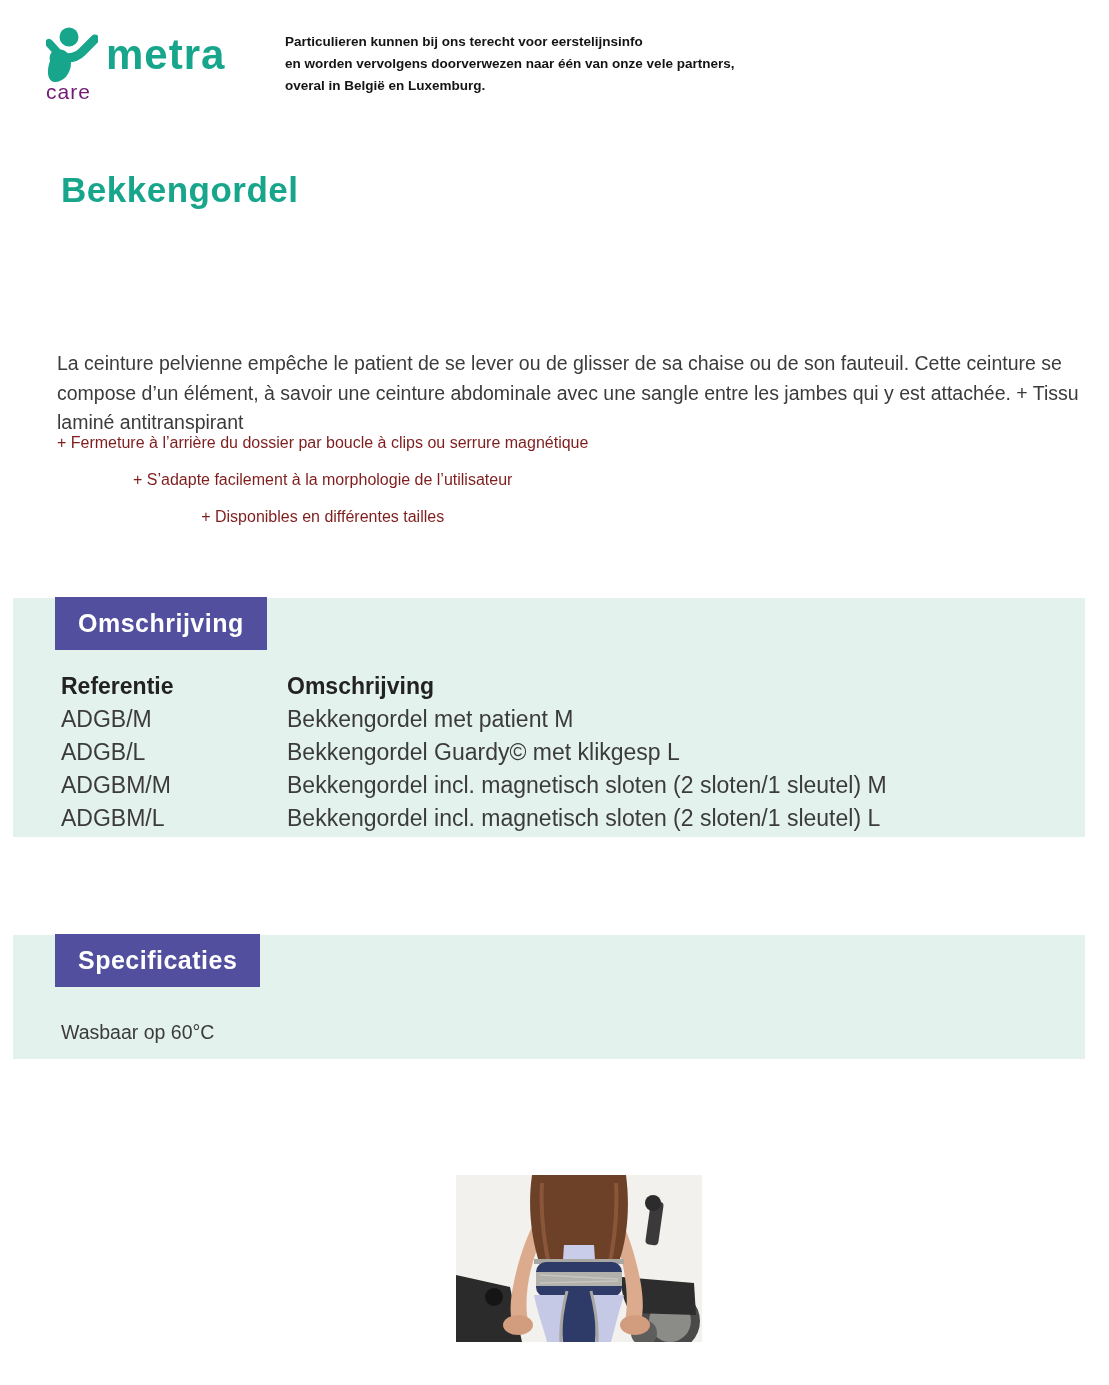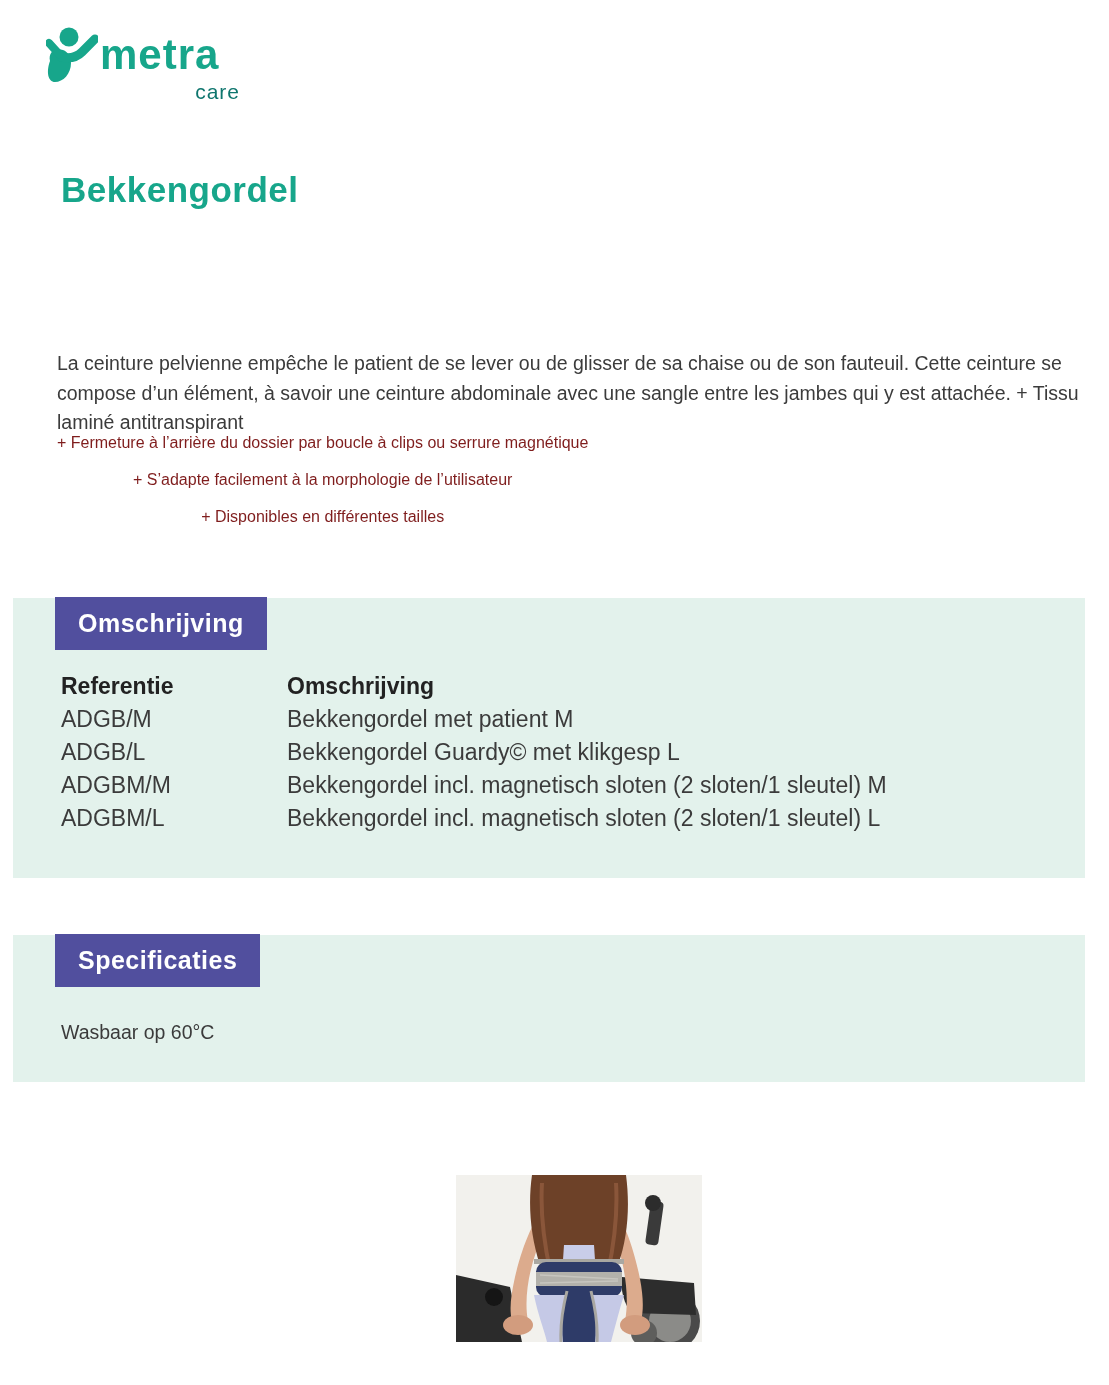--- a/index.html
+++ b/index.html
@@ -2,38 +2,38 @@
 <html><head>
 <meta charset="utf-8">
 <style>
   html,body{margin:0;padding:0;}
   body{font-family:"Liberation Sans",sans-serif;background:#ffffff;}
   .page{position:relative;width:1109px;height:1385px;background:#ffffff;overflow:hidden;color:#3b3b3b;}
 
   
   .logo{position:absolute;left:46px;top:26px;width:200px;}
   .logo-row{display:flex;align-items:flex-start;}
-  .logo-word{font-size:42px;font-weight:bold;color:#17a68b;letter-spacing:1px;line-height:58px;margin-left:2px;}
-  .logo-sub{display:block;text-align:right;color:#0f766e;font-size:21px;letter-spacing:1px;margin-top:-10px;padding-right:6px;}
+  .logo-word{font-size:42px;font-weight:bold;color:#17a68b;letter-spacing:1px;line-height:58px;margin-left:8px;}
+  .logo-sub{display:block;color:#701a75;font-size:21px;letter-spacing:1px;margin-top:-10px;padding-right:6px;}
 
   
   .tagline{position:absolute;left:285px;top:31px;font-size:13.5px;font-weight:bold;color:#141414;line-height:22px;}
 
   
   .title{position:absolute;left:61px;top:170px;font-size:35px;font-weight:bold;color:#17a68b;letter-spacing:.5px;}
 
   
   .intro{position:absolute;left:57px;top:349px;width:1030px;font-size:19.5px;line-height:29.5px;color:#3b3b3b;}
   .features{position:absolute;left:57px;top:431px;font-size:16px;color:#7f1d1d;text-align:center;}
   .feature{margin-bottom:14px;line-height:23px;}
 
   
   .panel{position:absolute;left:13px;width:1072px;background:#e3f2ec;}
-  .panel-1{top:598px;height:280px;}
-  .panel-2{top:935px;height:147px;}
+  .panel-1{top:598px;height:239px;}
+  .panel-2{top:935px;height:124px;}
   .badge{position:absolute;left:42px;top:-1px;background:#514f9e;color:#ffffff;
          font-size:25px;font-weight:bold;letter-spacing:.5px;
          padding:0 23px;height:53px;line-height:53px;}
 
   
   .ref-table{position:absolute;left:48px;top:72px;display:grid;grid-template-columns:226px auto;}
   .ref-table .cell{height:33px;line-height:33px;font-size:23px;color:#3b3b3b;white-space:nowrap;}
   .ref-table .head{font-weight:bold;color:#222;}
 
   .spec-text{position:absolute;left:48px;top:86px;font-size:19.5px;color:#3b3b3b;}
@@ -55,20 +55,25 @@
           <path d="M4 35 C2 26 9 21 17 24 C22 26 25 30 25 37 C25 48 17 56 9 56 C2 56 0 46 4 35 Z" fill="#17a68b"></path>
           <path d="M15 31 Q28 34 36 26 Q42 20 49 13" stroke="#17a68b" stroke-width="9" stroke-linecap="round" fill="none"></path>
           <path d="M13 28 L3 17" stroke="#17a68b" stroke-width="8" stroke-linecap="round" fill="none"></path>
         </svg>
       </span>
       <span class="logo-word">metra</span>
     </div>
     <span class="logo-sub">care</span>
   </div>
 
+  <div class="tagline">
+    <div>Particulieren kunnen bij ons terecht voor eerstelijnsinfo</div>
+    <div>en worden vervolgens doorverwezen naar één van onze vele partners,</div>
+    <div>overal in België en Luxemburg.</div>
+  </div>
 
   <h1 class="title" style="margin:0;">Bekkengordel</h1>
 
   <div class="intro">La ceinture pelvienne empêche le patient de se lever ou de glisser de sa chaise ou de son fauteuil. Cette ceinture se compose d’un élément, à savoir une ceinture abdominale avec une sangle entre les jambes qui y est attachée. + Tissu laminé antitranspirant</div>
 
   <div class="features">
     <div class="feature">+ Fermeture à l’arrière du dossier par boucle à clips ou serrure magnétique</div>
     <div class="feature">+ S’adapte facilement à la morphologie de l’utilisateur</div>
     <div class="feature">+ Disponibles en différentes tailles</div>
   </div>

